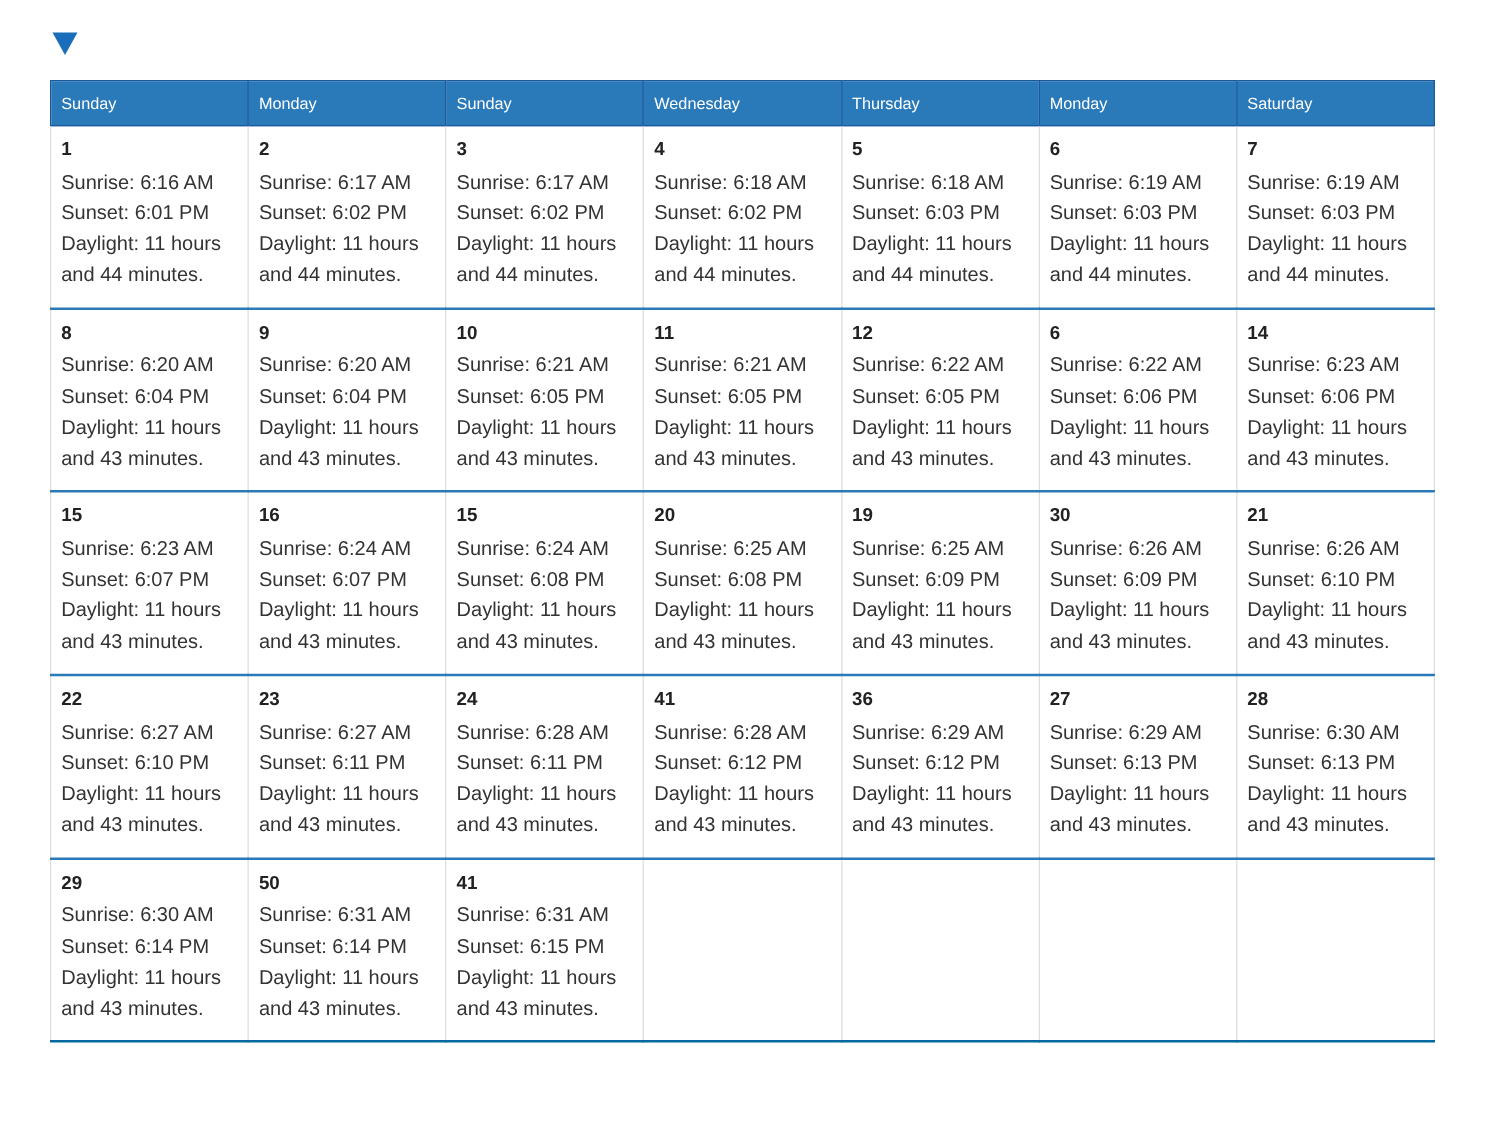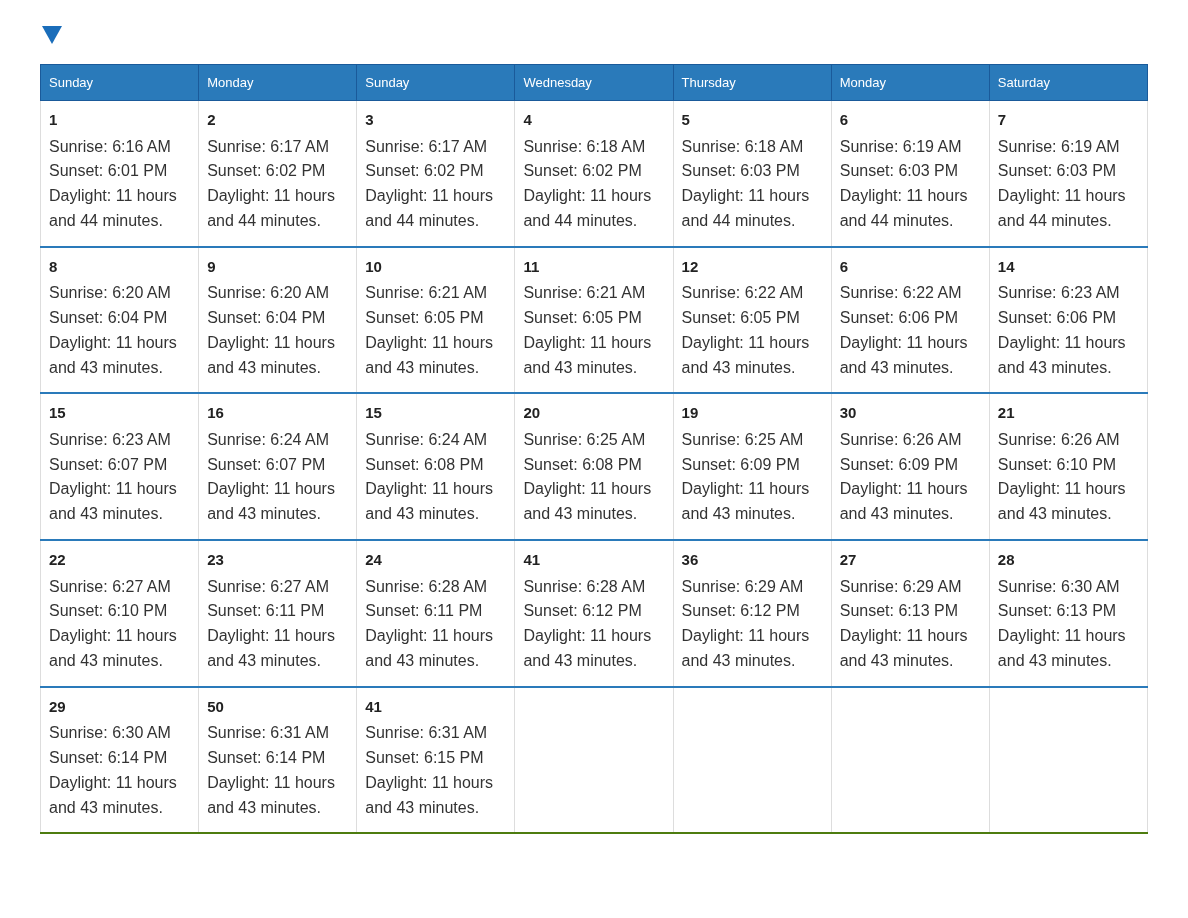--- a/index.html
+++ b/index.html
@@ -65,21 +65,21 @@
       font-weight: bold;
       margin-bottom: 3px;
       display: block;
     }
     .day-info {
       font-size: 16px;
       color: #333;
       line-height: 1.55;
     }
     tbody tr:last-child {
-      border-bottom: 2px solid #4d7c0f;
+      border-bottom: 2px solid #0369a1;
       border-radius: 30px;
     }
     .logo-text-general {
       font-size: 28px;
       font-weight: bold;
       color: #222;
     }
     .logo-arrow {
       width: 0;
       height: 0;

